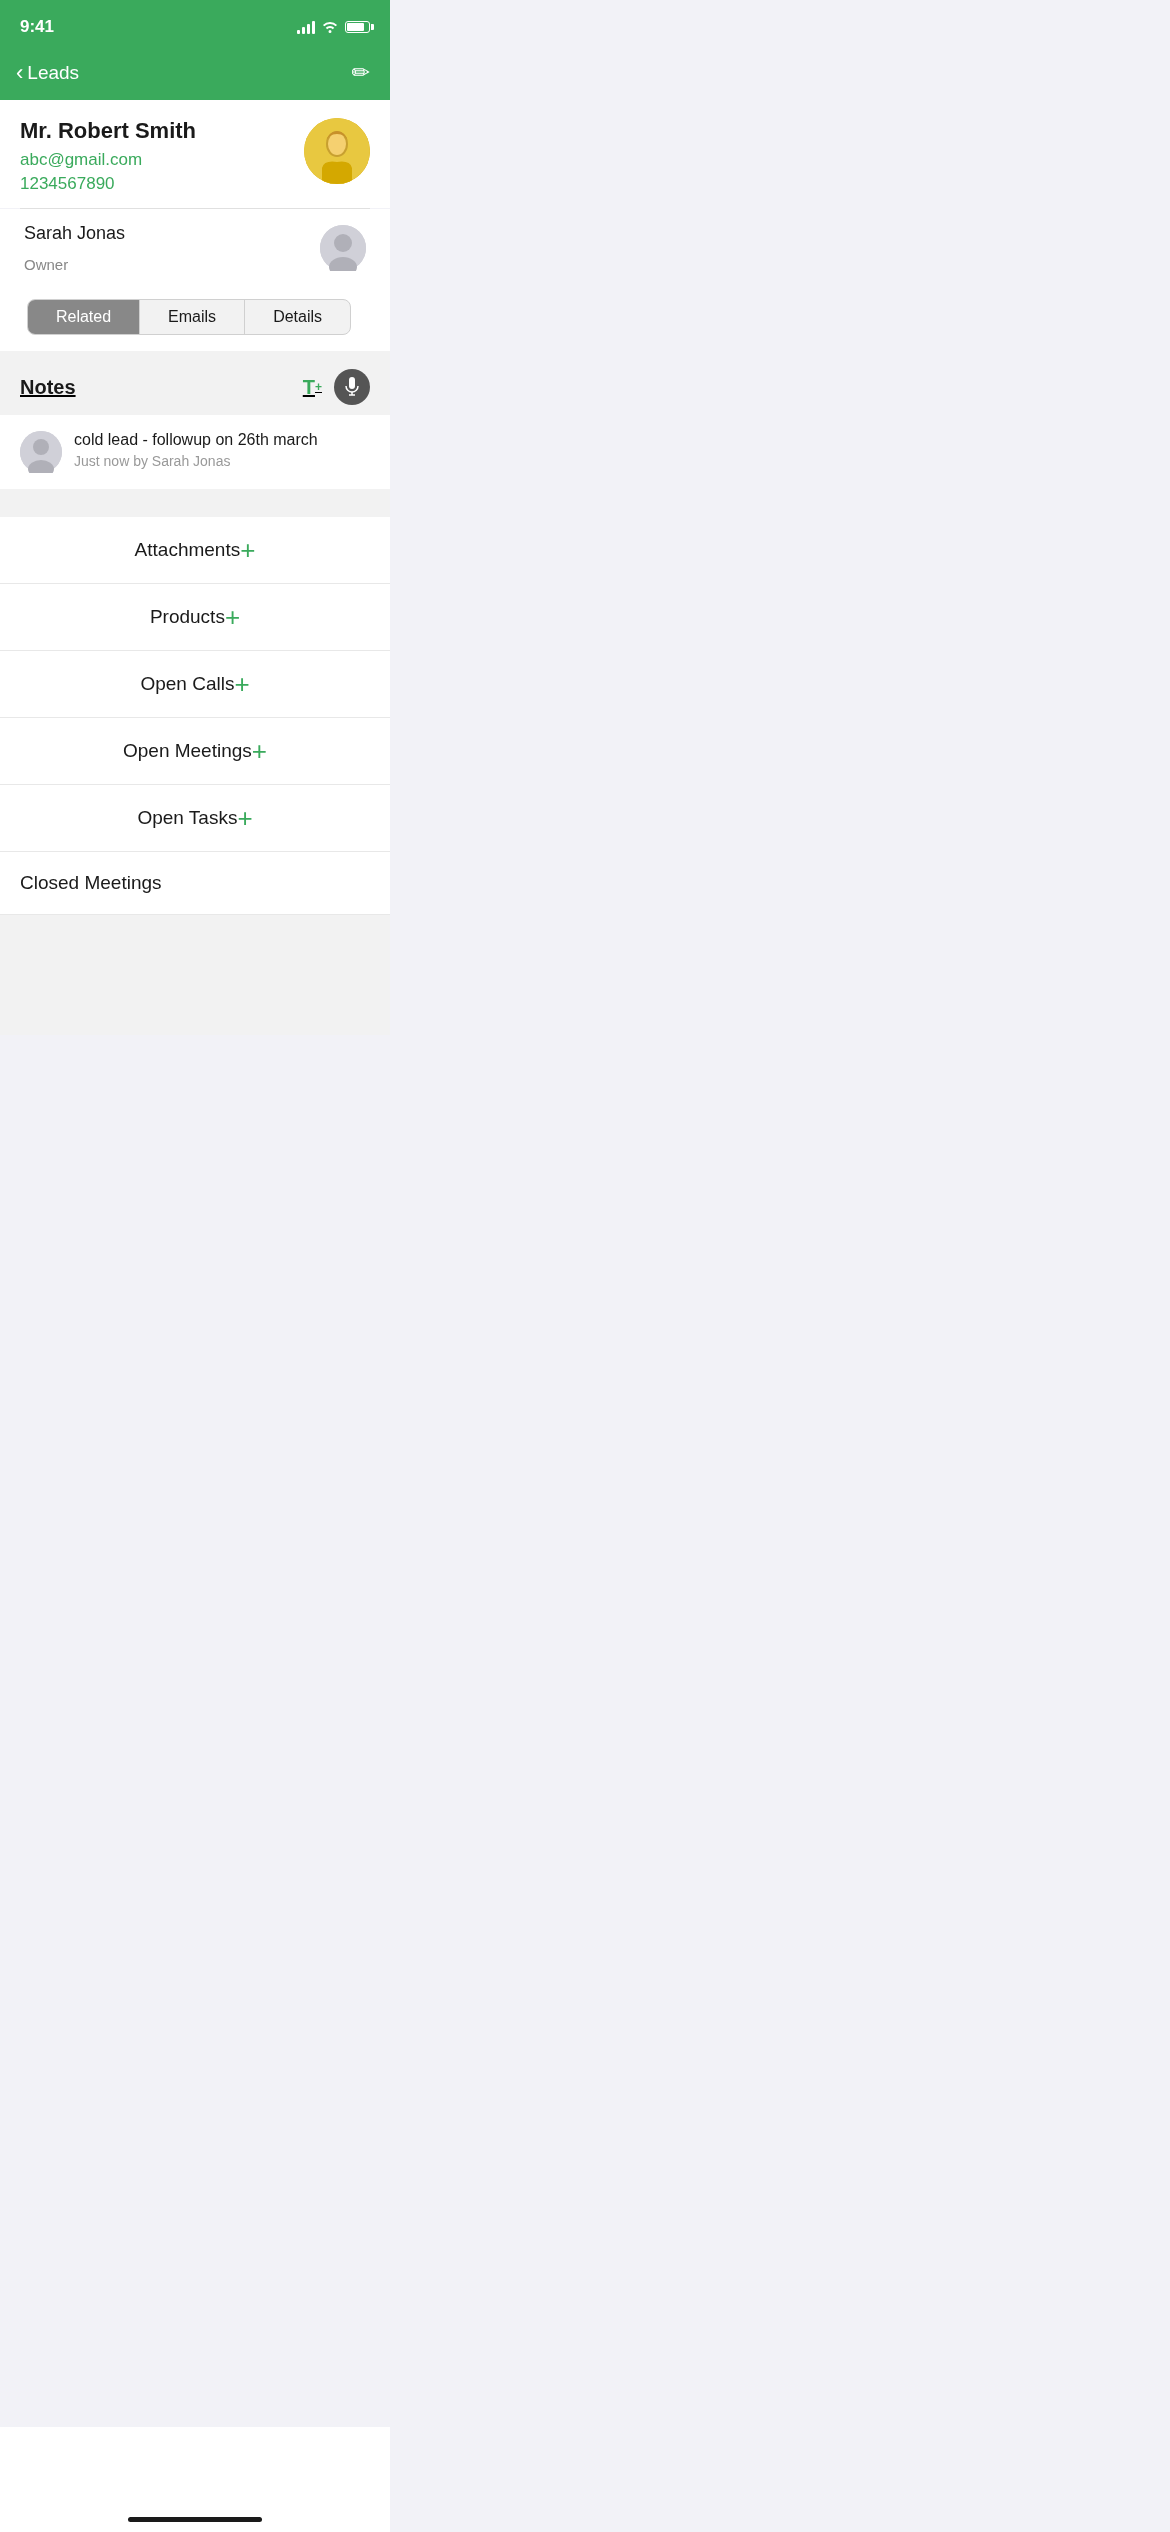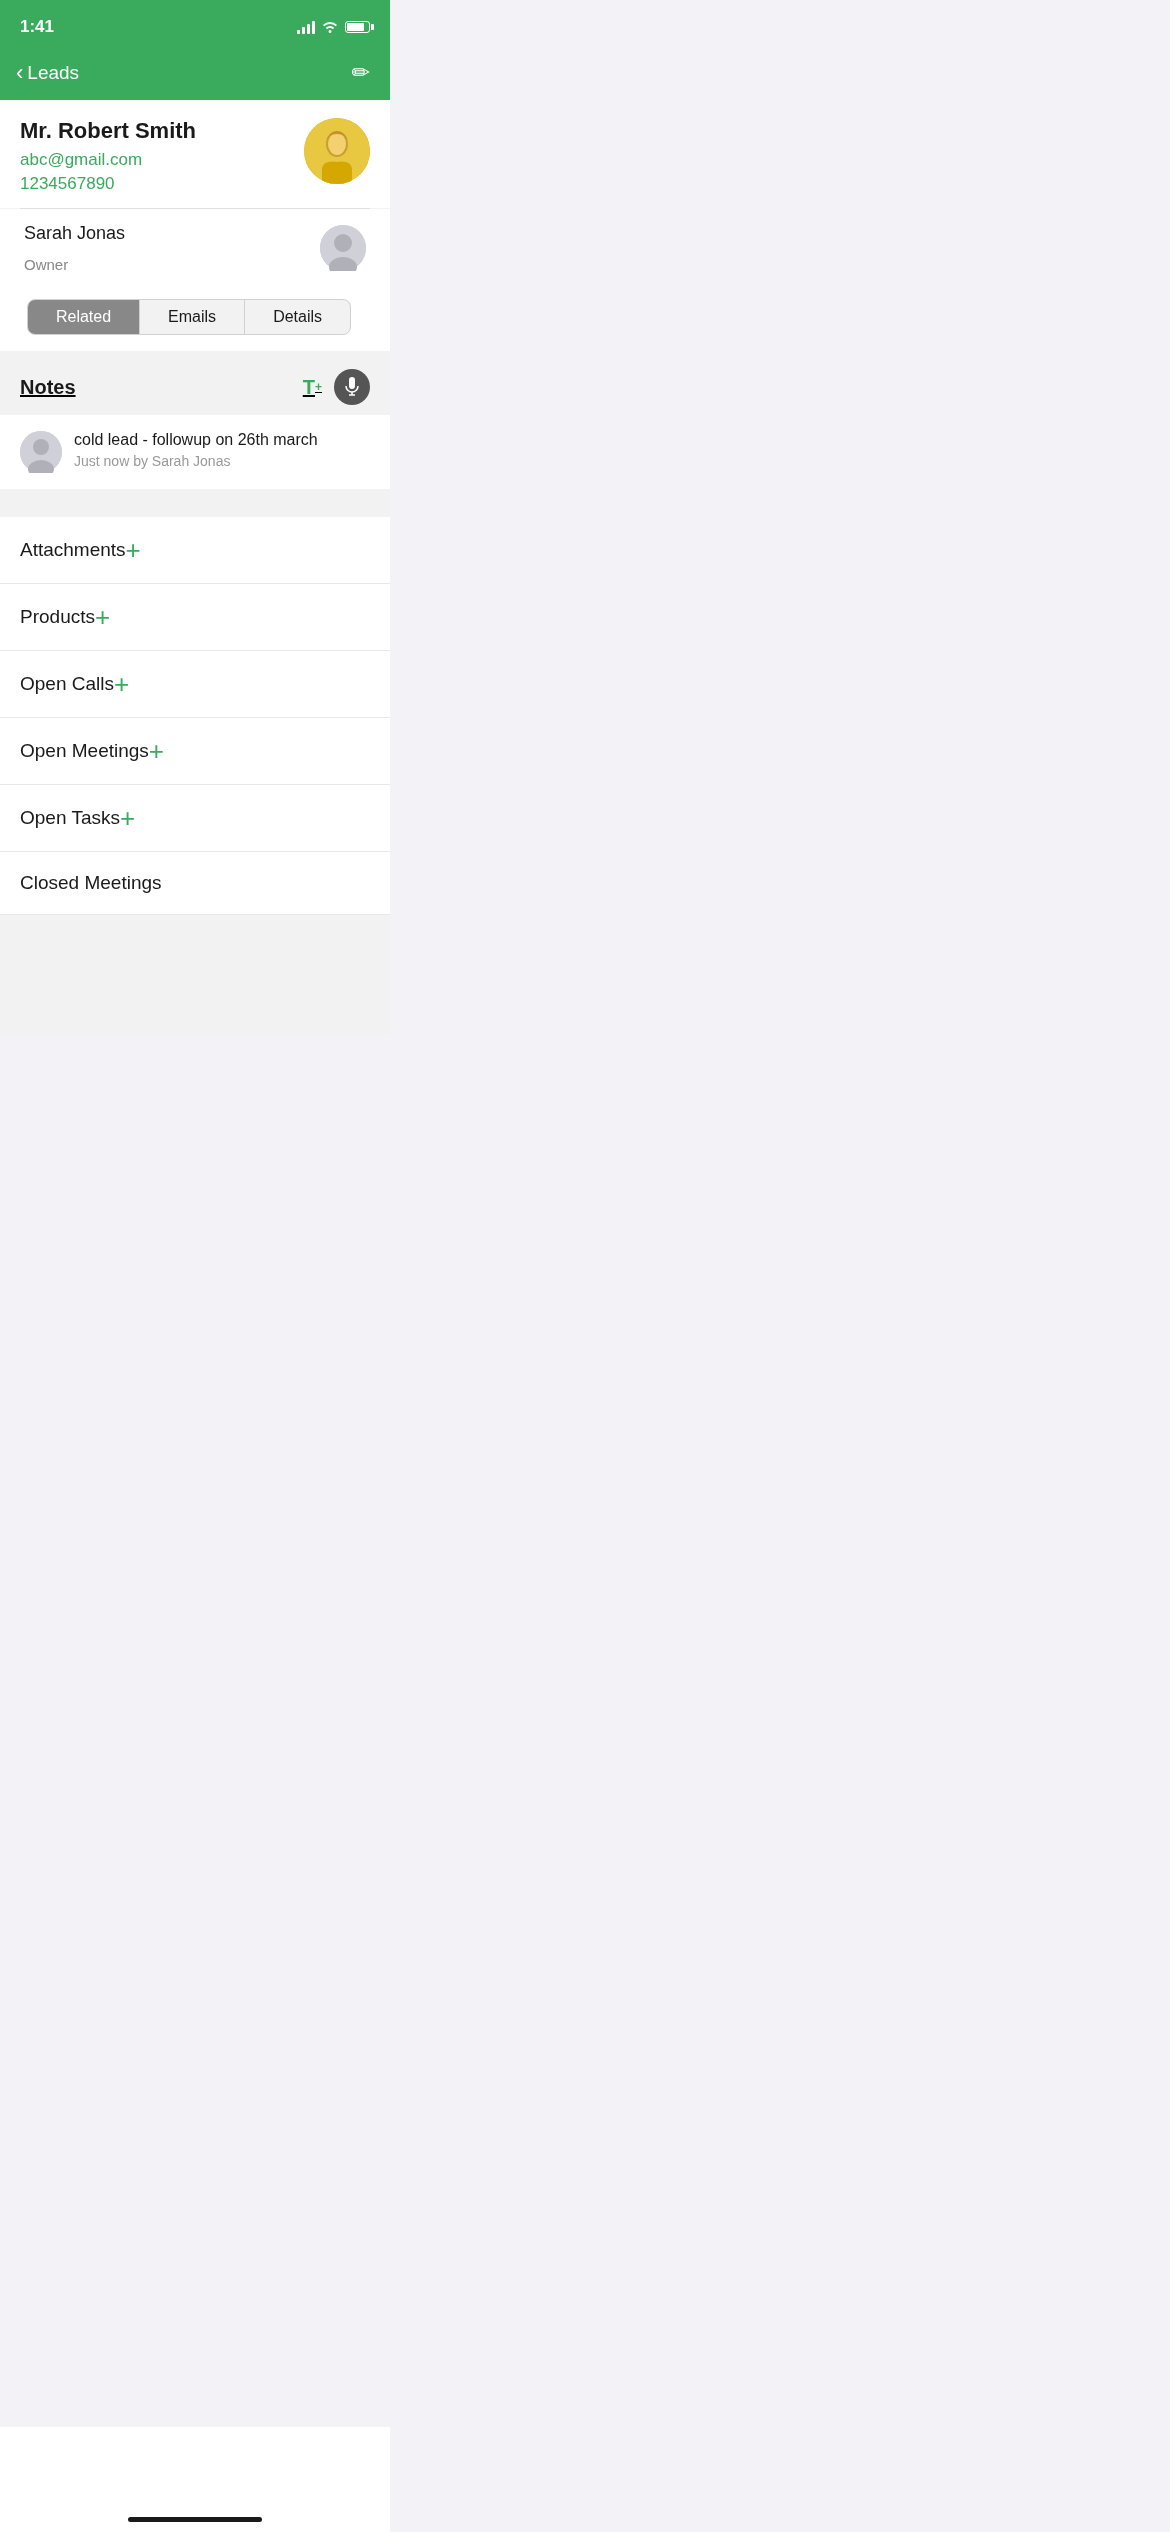--- a/index.html
+++ b/index.html
@@ -293,21 +293,21 @@
 
     
     .list-section {
       background: #f2f2f2;
       padding: 0 0;
     }
     .list-item {
       background: white;
       padding: 20px 20px;
       display: flex;
-      justify-content: flex-start;
+      justify-content: center;
       align-items: center;
       border-bottom: 1px solid #e8e8e8;
     }
     .list-item:first-child {
       margin-top: 16px;
     }
     .list-item-label {
       font-size: 19px;
       color: #1a1a1a;
       font-weight: 400;
@@ -351,21 +351,21 @@
 
     .spacer-section {
       height: 12px;
       background: #f2f2f2;
     }
   </style>
 </head>
 <body>
 
 <div class="status-bar">
-  <span class="status-time">1:41</span>
+  <span class="status-time">9:41</span>
   <div class="status-icons">
     <div class="signal-bars">
       <span style="height:4px"></span>
       <span style="height:7px"></span>
       <span style="height:10px"></span>
       <span style="height:13px"></span>
     </div>
     <span class="wifi-icon">
       <svg width="18" height="14" viewBox="0 0 18 14" fill="white">
         <path d="M9 11a1.5 1.5 0 1 1 0 3 1.5 1.5 0 0 1 0-3zm0-4a6 6 0 0 1 4.24 1.76l-1.41 1.41A4 4 0 0 0 9 9a4 4 0 0 0-2.83 1.17L4.76 8.76A6 6 0 0 1 9 7zm0-4a10 10 0 0 1 7.07 2.93l-1.41 1.41A8 8 0 0 0 9 5a8 8 0 0 0-5.66 2.34L1.93 5.93A10 10 0 0 1 9 3z"></path>

